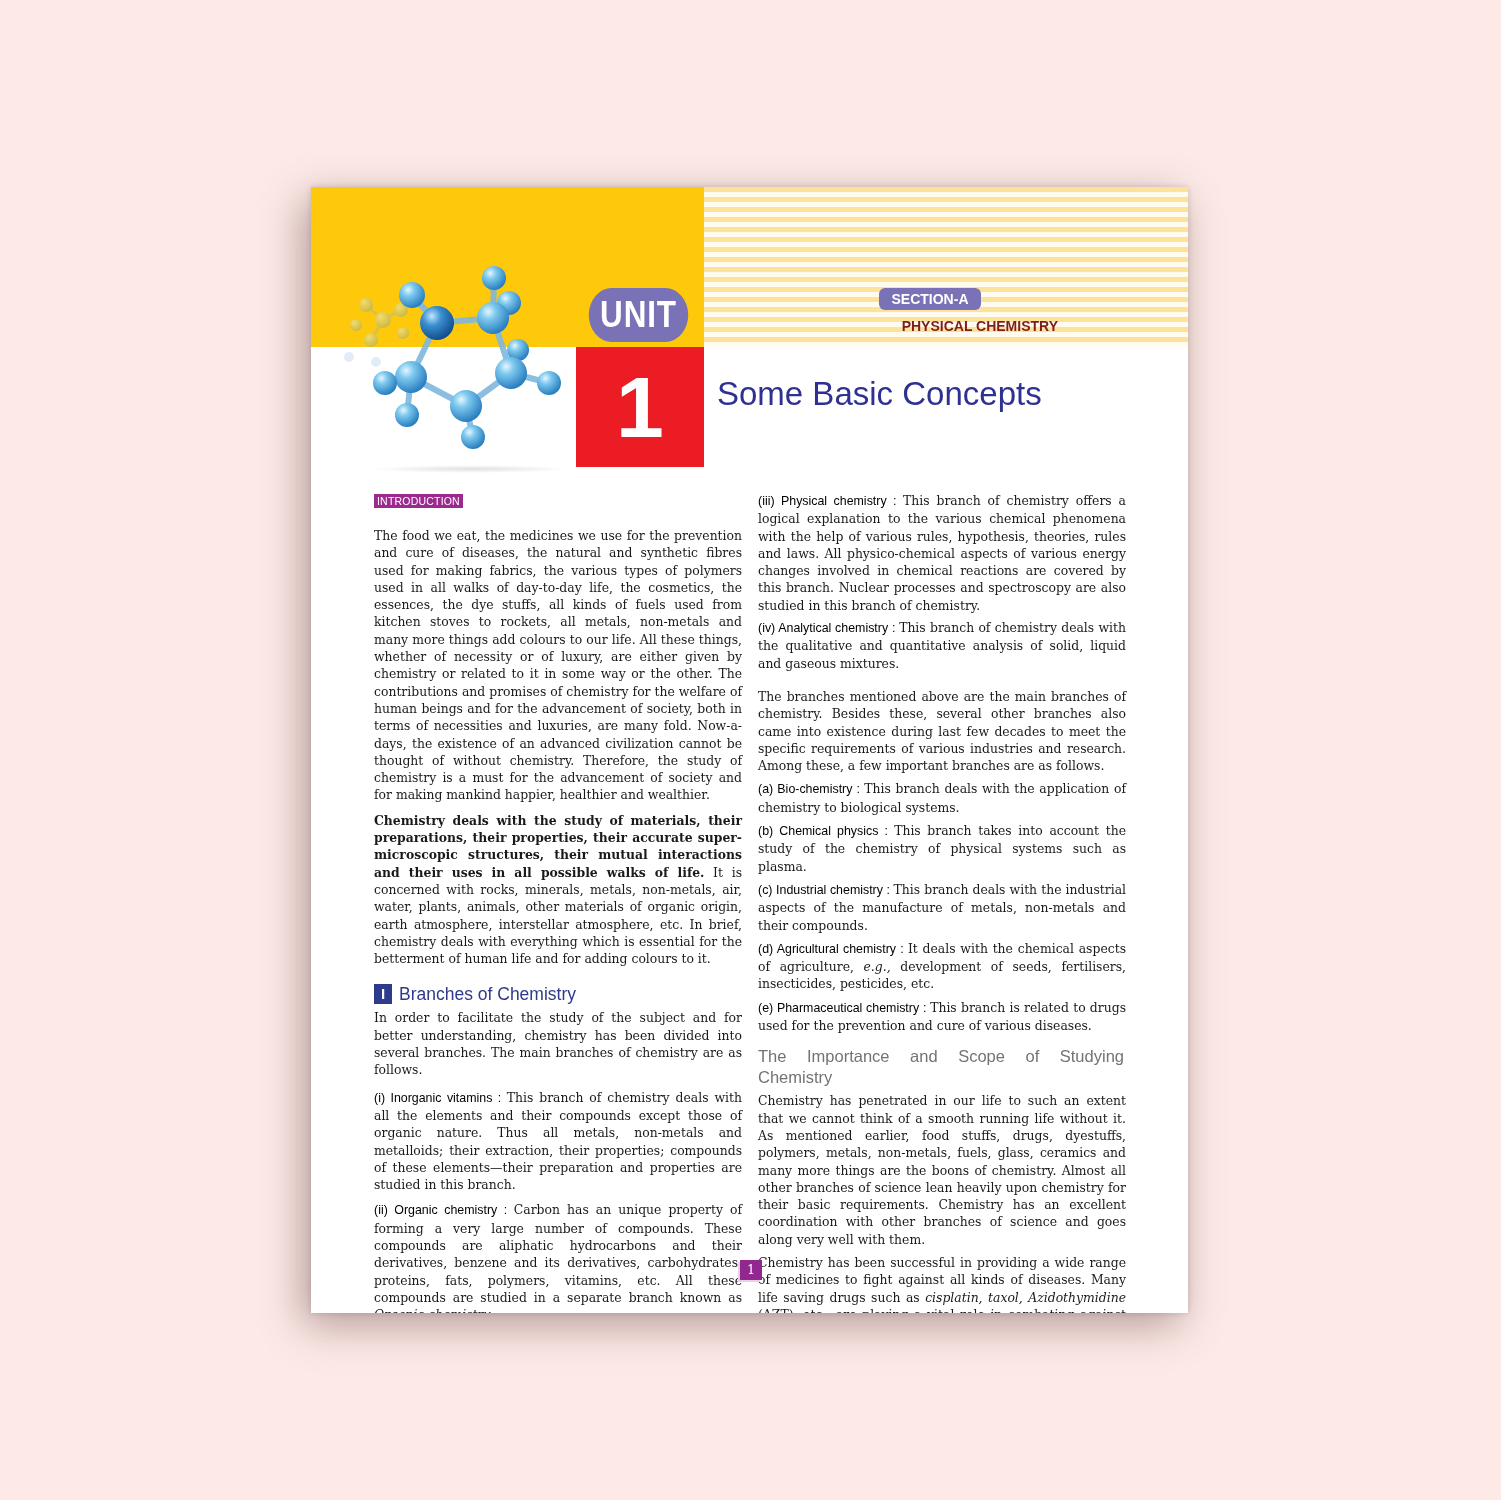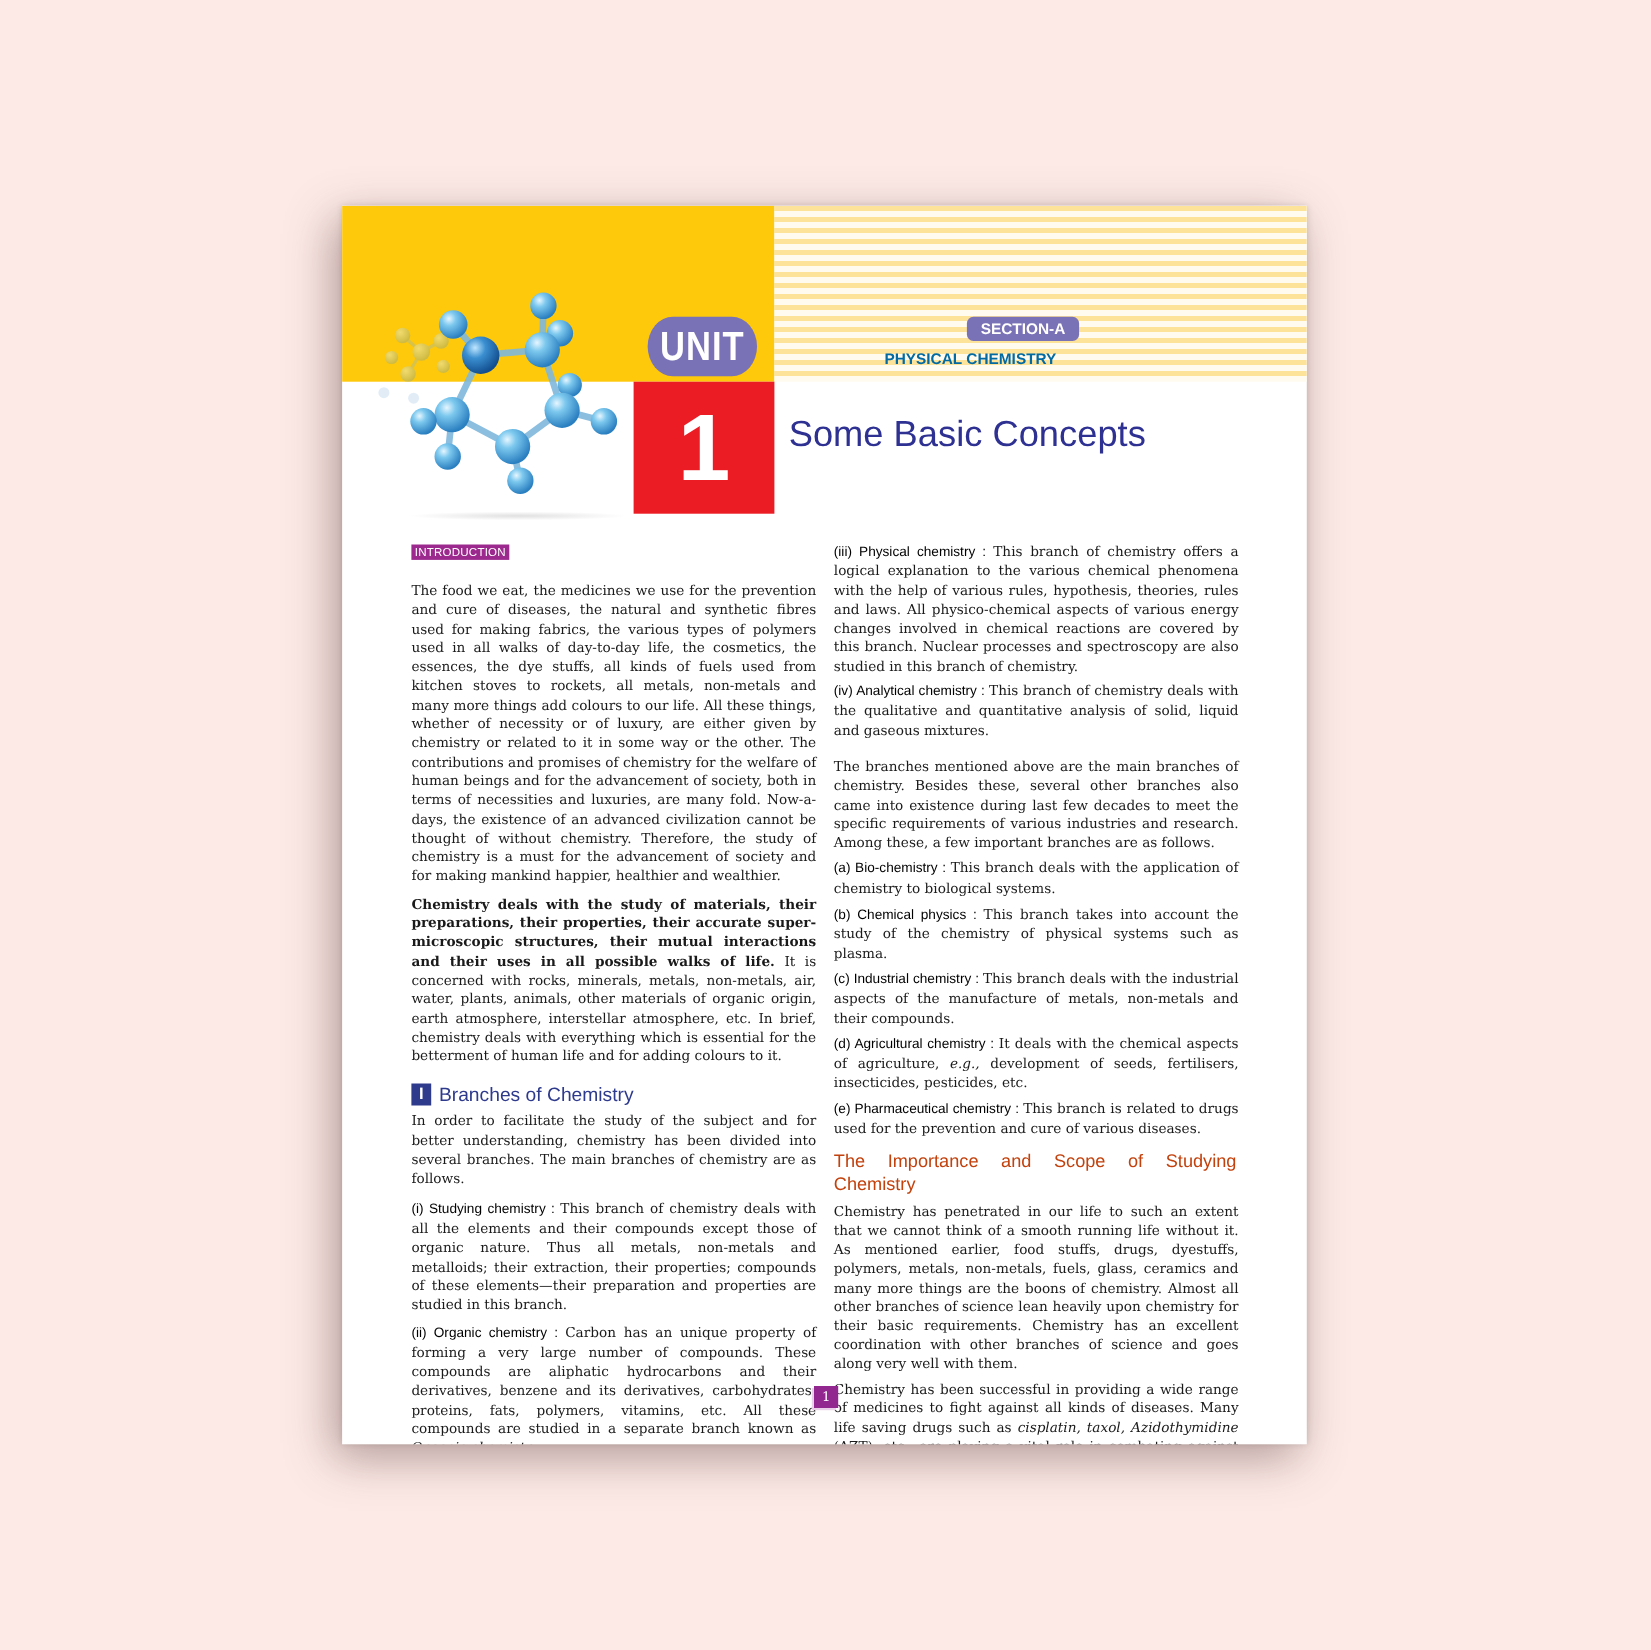--- a/index.html
+++ b/index.html
@@ -61,25 +61,25 @@
     color: #fff;
     font-family: "Liberation Sans", sans-serif;
     font-weight: bold;
     font-size: 14px;
     line-height: 22px;
     text-align: center;
   }
   .section-subtitle {
     position: absolute; left: 493px; top: 131px;
     width: 254px;
-    color: #0369a1;
+    color: #7f1d1d;
     font-family: "Liberation Sans", sans-serif;
     font-weight: bold;
     font-size: 14px;
-    text-align: left;
+    text-align: right;
   }
   .chapter-title {
     position: absolute; left: 406px; top: 186px;
     width: 420px;
     color: #2e3192;
     font-family: "Liberation Sans", sans-serif;
     font-weight: normal;
     font-size: 33px;
     line-height: 42px;
   }
@@ -131,21 +131,21 @@
     background: #2e3a8c;
     color: #fff;
     font-family: "Liberation Sans", sans-serif;
     font-weight: bold;
     font-size: 15px;
     line-height: 20px;
     text-align: center;
     margin-right: 7px;
   }
   .heading-importance {
-    color: #c2410c;
+    color: #737373;
     font-family: "Liberation Sans", sans-serif;
     font-size: 16.5px;
     line-height: 21px;
     margin: 12px 2px 4px 0;
     text-align: justify;
     text-align-last: left;
     word-spacing: 9px;
   }
   .page-num {
     position: absolute; left: 429px; top: 1073px;
@@ -244,21 +244,21 @@
     <div class="intro-tag">INTRODUCTION</div>
     <p>The food we eat, the medicines we use for the prevention and cure of diseases, the natural and synthetic fibres used for making fabrics, the various types of polymers used in all walks of day-to-day life, the cosmetics, the essences, the dye stuffs, all kinds of fuels used from kitchen stoves to rockets, all metals, non-metals and many more things add colours to our life. All these things, whether of necessity or of luxury, are either given by chemistry or related to it in some way or the other. The contributions and promises of chemistry for the welfare of human beings and for the advancement of society, both in terms of necessities and luxuries, are many fold. Now-a-days, the existence of an advanced civilization cannot be thought of without chemistry. Therefore, the study of chemistry is a must for the advancement of society and for making mankind happier, healthier and wealthier.</p>
     <p style="margin-top:8px;"><span class="bold">Chemistry deals with the study of materials, their preparations, their properties, their accurate super-microscopic structures, their mutual interactions and their uses in all possible walks of life.</span><span> It is concerned with rocks, minerals, metals, non-metals, air, water, plants, animals, other materials of organic origin, earth atmosphere, interstellar atmosphere, etc. In brief, chemistry deals with everything which is essential for the betterment of human life and for adding colours to it.</span></p>
 
     <div class="heading-branches">
       <span class="roman-box">I</span>
       <span>Branches of Chemistry</span>
     </div>
     <p style="margin-bottom:10px;">In order to facilitate the study of the subject and for better understanding, chemistry has been divided into several branches. The main branches of chemistry are as follows.</p>
 
-    <p style="margin-bottom:8px;"><span class="red">(i) Studying chemistry : </span><span>This branch of chemistry deals with all the elements and their compounds except those of organic nature. Thus all metals, non-metals and metalloids; their extraction, their properties; compounds of these elements—their preparation and properties are studied in this branch.</span></p>
+    <p style="margin-bottom:8px;"><span class="red">(i) Inorganic vitamins : </span><span>This branch of chemistry deals with all the elements and their compounds except those of organic nature. Thus all metals, non-metals and metalloids; their extraction, their properties; compounds of these elements—their preparation and properties are studied in this branch.</span></p>
 
     <p><span class="red">(ii) Organic chemistry : </span><span>Carbon has an unique property of forming a very large number of compounds. These compounds are aliphatic hydrocarbons and their derivatives, benzene and its derivatives, carbohydrates, proteins, fats, polymers, vitamins, etc. All these compounds are studied in a separate branch known as </span><i>Organic chemistry</i><span>.</span></p>
   </div>
 
   <div class="col col-right">
     <p style="margin-bottom:5px;"><span class="red">(iii) Physical chemistry : </span><span>This branch of chemistry offers a logical explanation to the various chemical phenomena with the help of various rules, hypothesis, theories, rules and laws. All physico-chemical aspects of various energy changes involved in chemical reactions are covered by this branch. Nuclear processes and spectroscopy are also studied in this branch of chemistry.</span></p>
     <p style="margin-bottom:16px;"><span class="red">(iv) Analytical chemistry : </span><span>This branch of chemistry deals with the qualitative and quantitative analysis of solid, liquid and gaseous mixtures.</span></p>
     <p>The branches mentioned above are the main branches of chemistry. Besides these, several other branches also came into existence during last few decades to meet the specific requirements of various industries and research. Among these, a few important branches are as follows.</p>
 
     <p><span class="red">(a) Bio-chemistry : </span><span>This branch deals with the application of chemistry to biological systems.</span></p>

